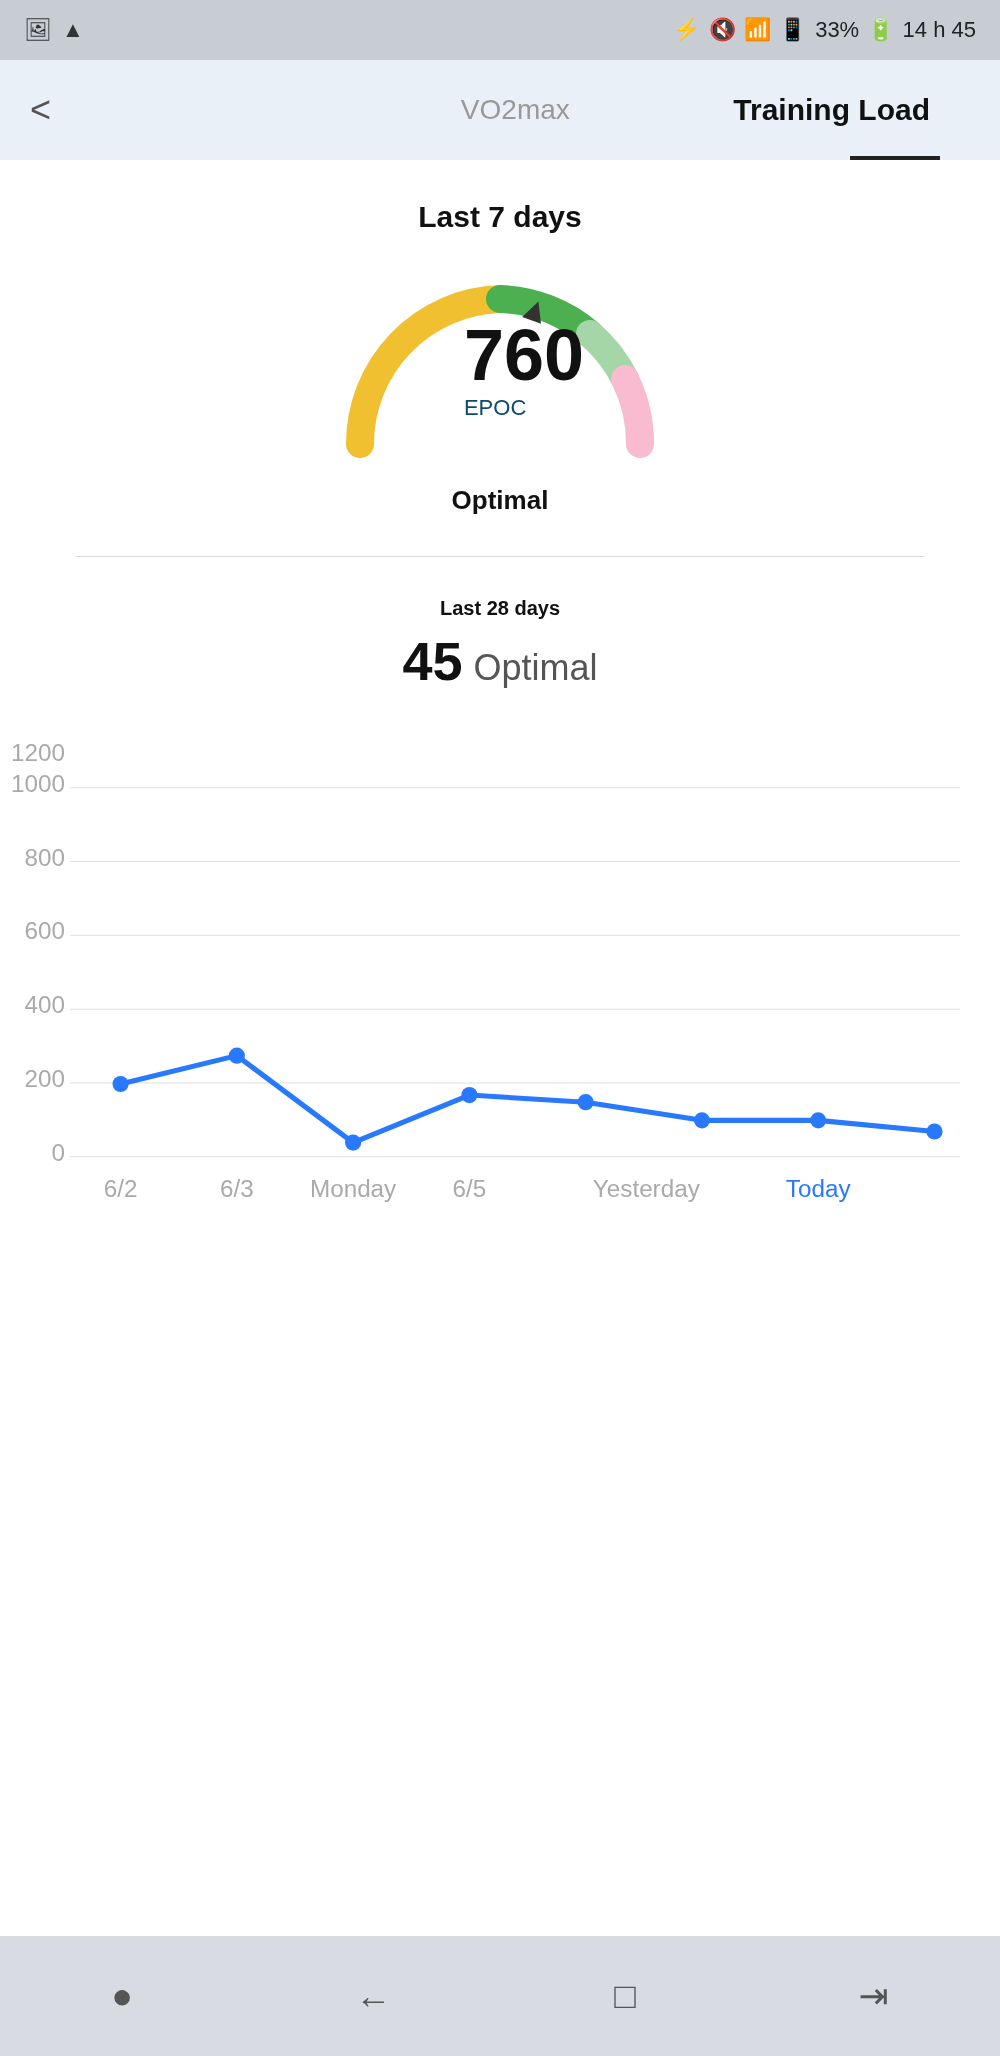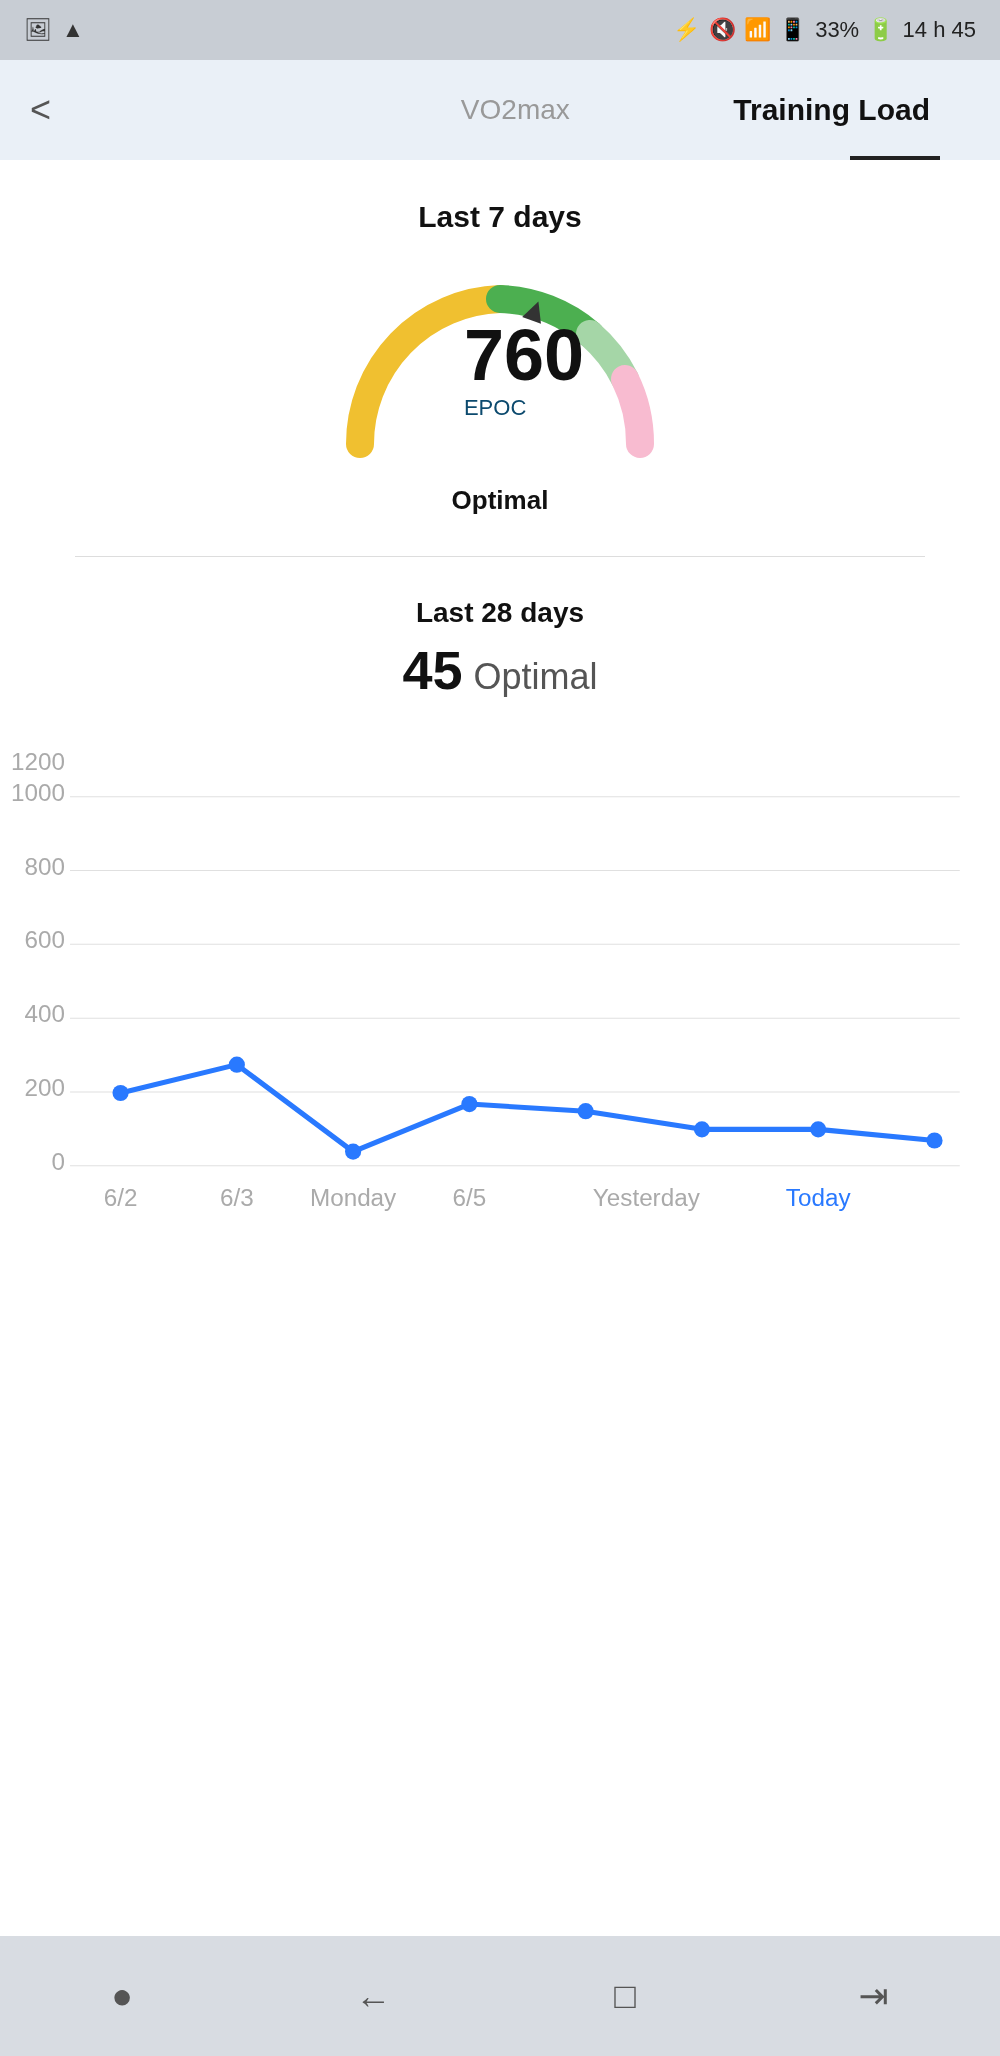--- a/index.html
+++ b/index.html
@@ -154,21 +154,21 @@
 
     
     .section-28days {
       width: 100%;
       display: flex;
       flex-direction: column;
       align-items: center;
       padding: 20px 0 10px;
     }
     .section-28-title {
-      font-size: 28px;
+      font-size: 20px;
       font-weight: bold;
       color: #111;
       margin-bottom: 10px;
     }
     .section-28-value {
       font-size: 40px;
       color: #111;
       margin-bottom: 20px;
     }
     .section-28-value span.big-num {

